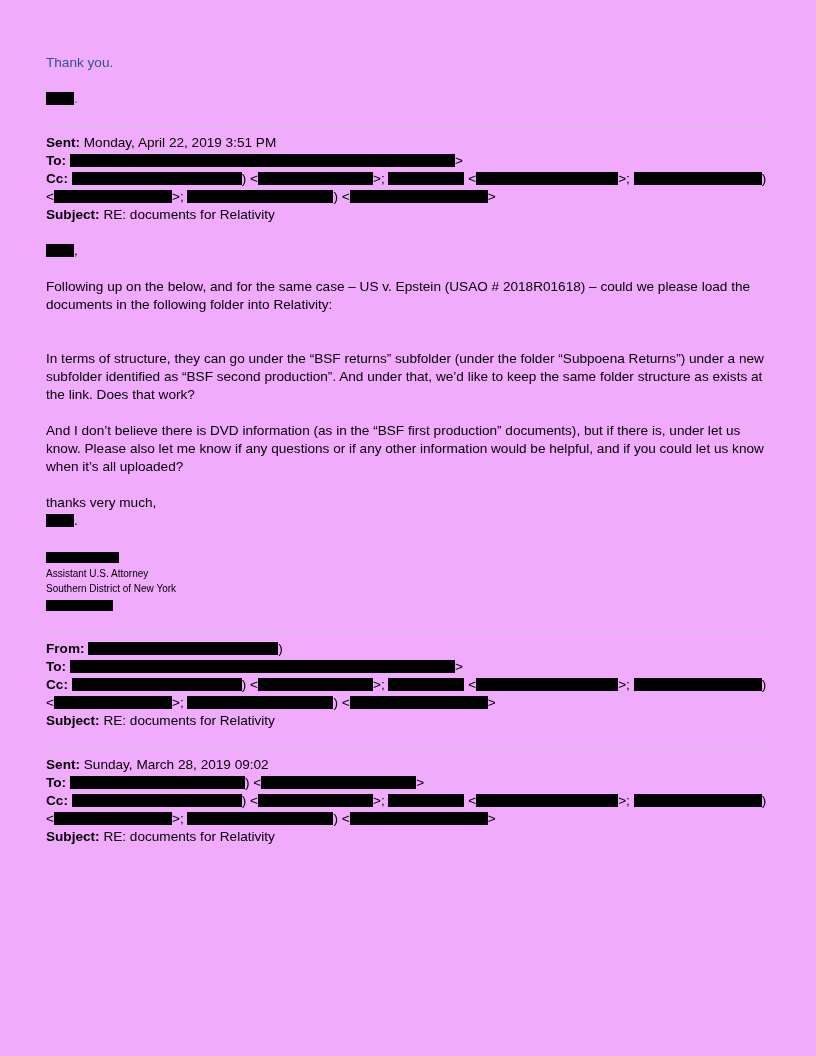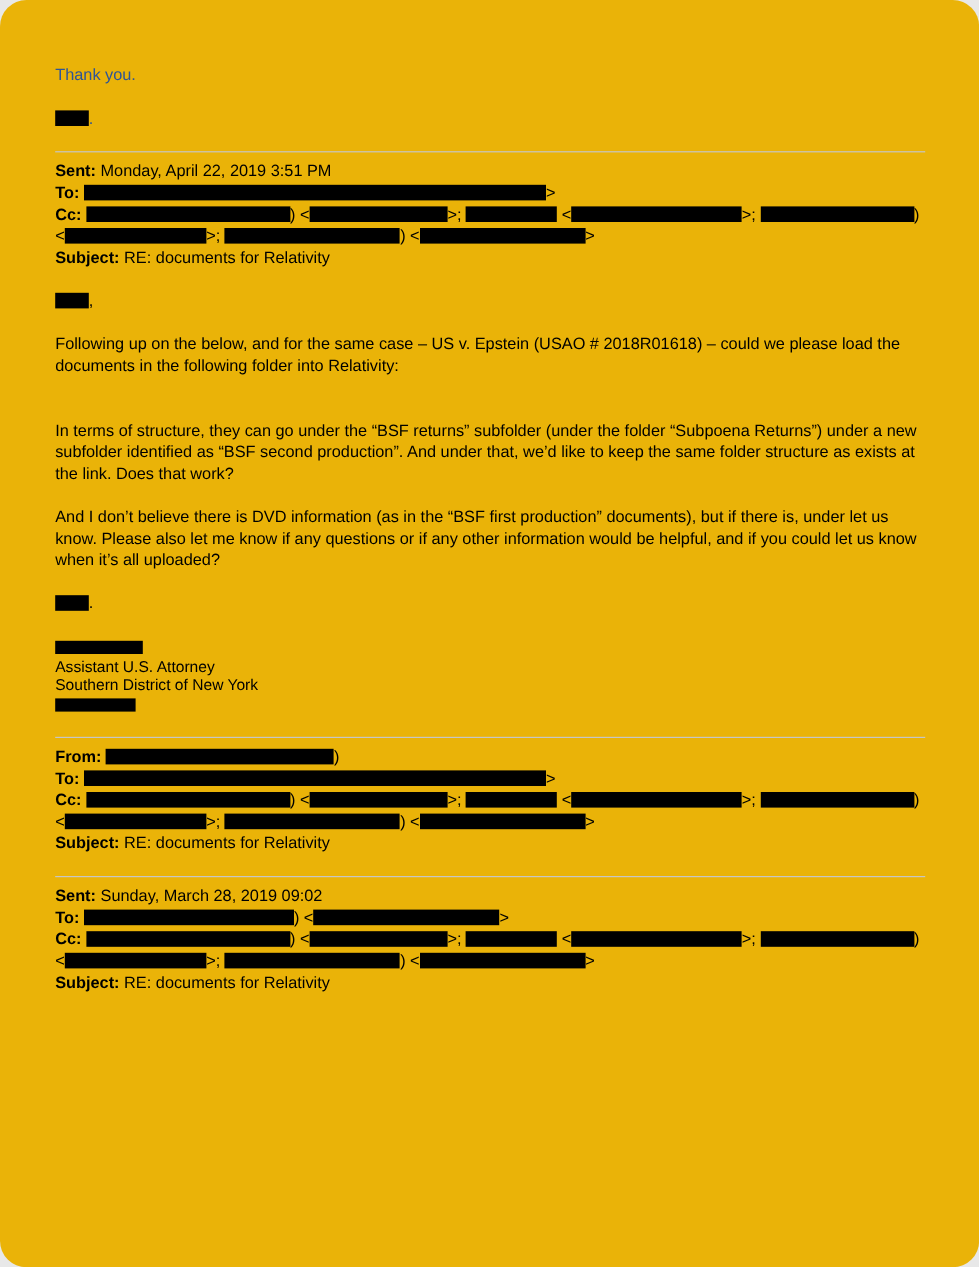--- a/index.html
+++ b/index.html
@@ -1,27 +1,27 @@
 <!DOCTYPE html>
 <html><head>
 <meta charset="utf-8">
 <style>
   html,body{margin:0;padding:0;background:#e8e8e8;}
   .page{
-    width:816px;min-height:1056px;background:#eab308;margin:0 auto;
+    width:816px;min-height:1056px;background:#f0abfc;margin:0 auto;
     box-sizing:border-box;padding:54px 45px 40px 46px;
-    font-family:"Liberation Sans",sans-serif;font-size:13.6px;line-height:18px;color:#000;border-radius:22px;
+    font-family:"Liberation Sans",sans-serif;font-size:13.6px;line-height:18px;color:#000;
   }
   .line{min-height:18px;}
   .gap{height:18px;}
   .hline{line-height:18px;white-space:nowrap;}
   .lbl{font-weight:bold;}
   .bar{display:inline-block;background:#000;height:13px;vertical-align:-2px;}
   .blue{color:#2E5496;}
-  .small{font-size:13px;line-height:15px;}
+  .small{font-size:10px;line-height:15px;}
   .divider{border-top:1px solid #c6c6c6;height:0;margin:18px 0 7px 0;}
   .doclink{color:#0563C1;text-decoration:underline;cursor:pointer;}
   .header{margin:0;}
   .msgbody{margin:0;}
 </style>
 </head>
 <body>
 
 <div class="page">
   <div class="line blue">Thank you.</div>
@@ -41,20 +41,21 @@
           <div class="gap"></div>
           <div class="line"><span class="bar" style="width: 28px;"></span><span>,</span></div>
           <div class="gap"></div>
           <div class="line">Following up on the below, and for the same case – US v. Epstein (USAO # 2018R01618) – could we please load the documents in the following folder into Relativity:</div>
           <div class="gap"></div>
           <div class="gap"></div>
           <div class="line">In terms of structure, they can go under the “BSF returns” subfolder (under the folder “Subpoena Returns”) under a new subfolder identified as “BSF second production”.  And under that, we’d like to keep the same folder structure as exists at the link.  Does that work?</div>
           <div class="gap"></div>
           <div class="line">And I don’t believe there is DVD information (as in the “BSF first production” documents), but if there is, under let us know.  Please also let me know if any questions or if any other information would be helpful, and if you could let us know when it’s all uploaded?</div>
           <div class="gap"></div>
+          <div class="line">thanks very much,</div>
           <div class="line"><span class="bar" style="width: 28px;"></span><span>.</span></div>
           <div class="gap"></div>
           <div class="line"><span class="bar" style="width: 73px; height: 11px;"></span></div>
           <div class="small">Assistant U.S. Attorney</div>
           <div class="small">Southern District of New York</div>
           <div class="line"><span class="bar" style="width: 67px; height: 11px;"></span></div>
         </div>
       </section>
       <section class="email">
         <div class="divider"></div>

